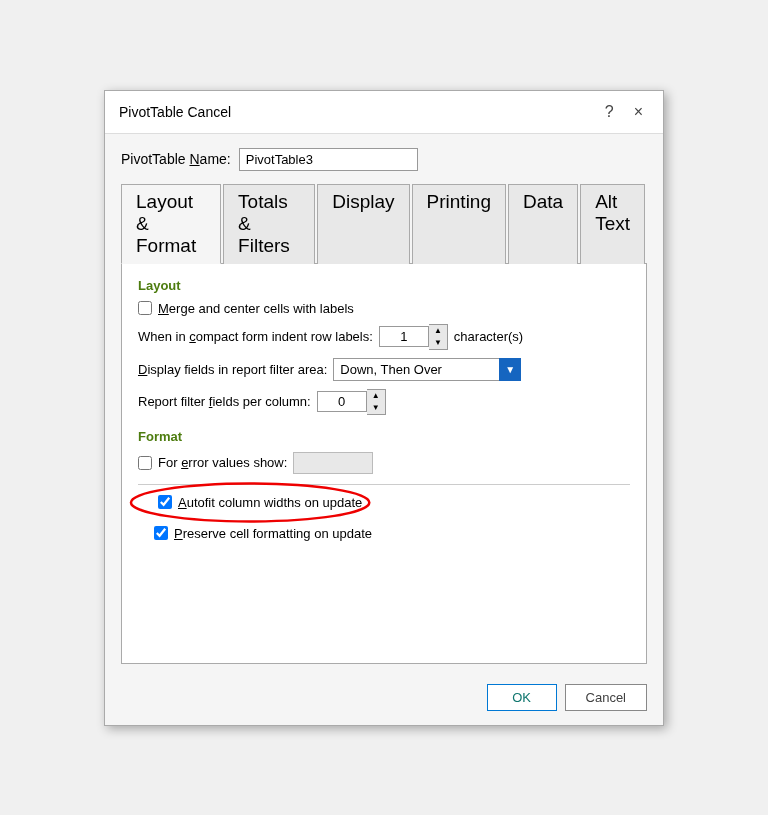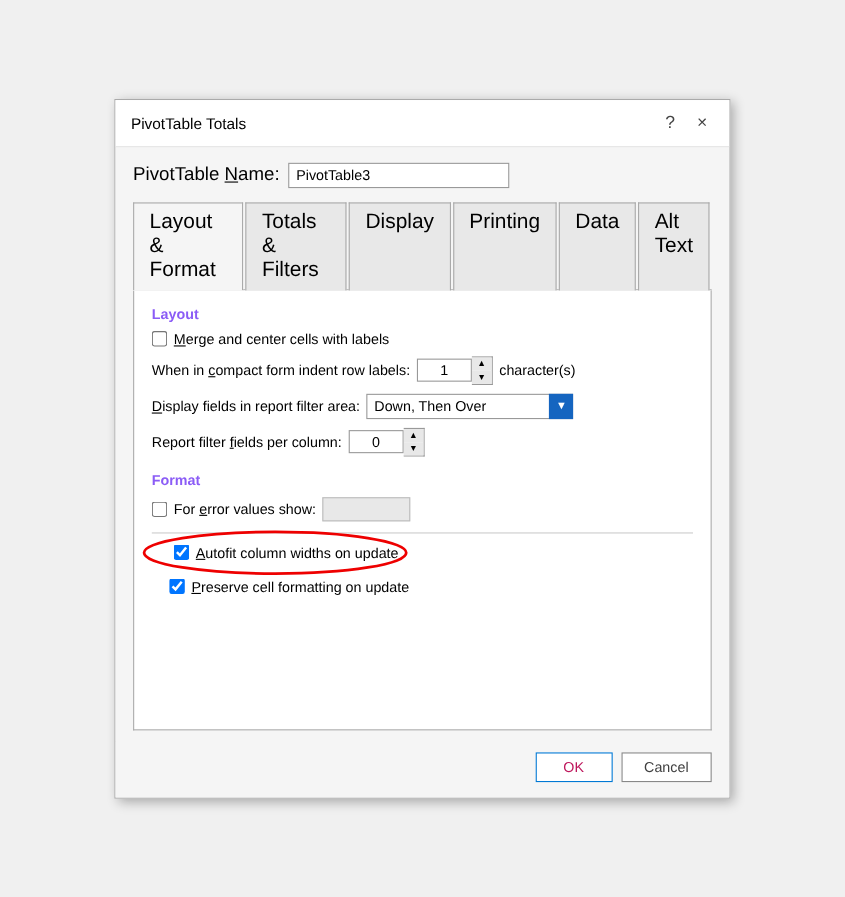--- a/index.html
+++ b/index.html
@@ -62,30 +62,30 @@
     }
 
     .name-row {
       display: flex;
       align-items: center;
       margin-bottom: 12px;
       gap: 8px;
     }
 
     .name-label {
-      font-size: 17px;
+      font-size: 14px;
       white-space: nowrap;
       text-align: right;
     }
 
     .name-input {
       border: 1px solid #999;
       padding: 3px 6px;
       font-size: 13px;
-      width: 201px;
+      width: 179px;
       background: #fff;
     }
 
     .tabs {
       display: flex;
       border-bottom: 1px solid #aaa;
       margin-bottom: 0;
     }
 
     .tab {
@@ -112,21 +112,21 @@
       border-top: none;
       background: #fff;
       padding: 14px 16px 14px 16px;
       min-height: 400px;
     }
 
     .section-title {
       font-size: 13px;
       font-weight: 600;
       margin-bottom: 8px;
-      color: #8b5cf6;
+      color: #4d7c0f;
     }
 
     .section {
       margin-bottom: 14px;
     }
 
     .checkbox-row {
       display: flex;
       align-items: center;
       gap: 6px;
@@ -244,40 +244,40 @@
     .footer-btn {
       padding: 5px 20px;
       font-size: 13px;
       border: 1px solid #0078d4;
       cursor: pointer;
       min-width: 70px;
     }
 
     .footer-btn.ok {
       background: #fff;
-      color: #be185d;
+      color: #0f766e;
     }
 
     .footer-btn.cancel {
       background: #fff;
       color: #404040;
       border-color: #888;
     }
 
     .underline {
       text-decoration: underline;
     }
   </style>
 </head>
 <body>
 
 <div class="dialog">
 
   <div class="title-bar">
-    <span class="title-bar-title">PivotTable Totals</span>
+    <span class="title-bar-title">PivotTable Cancel</span>
     <div class="title-bar-controls">
       <button class="title-bar-btn">?</button>
       <button class="title-bar-btn close">×</button>
     </div>
   </div>
 
   <div class="dialog-body">
 
     <div class="name-row">
       <label class="name-label">

